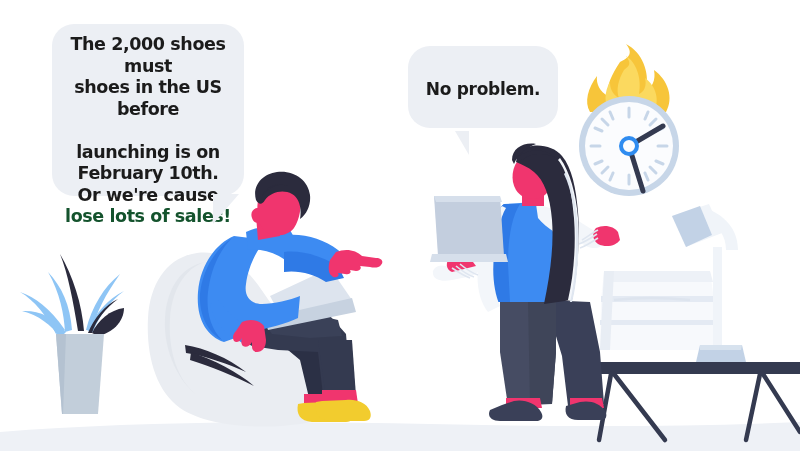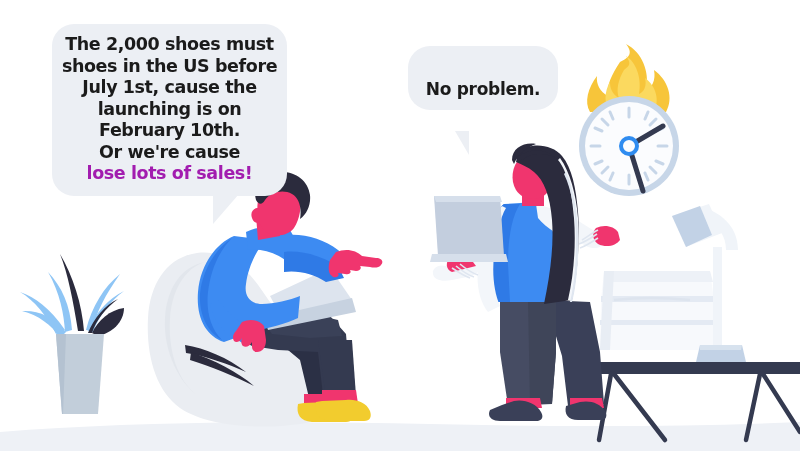--- a/index.html
+++ b/index.html
@@ -1,32 +1,32 @@
 <!DOCTYPE html>
 <html><head>
 <meta charset="utf-8">
 <style>
   html,body{margin:0;padding:0;background:#ffffff;}
   body{width:800px;height:451px;overflow:hidden;font-family:"Liberation Sans",sans-serif;}
   #scene{position:relative;width:800px;height:451px;background:#ffffff;overflow:hidden;}
   #scene svg.layer{position:absolute;left:0;top:0;width:800px;height:451px;}
 
   .bubble{position:absolute;background:#eceff4;border-radius:22px;box-sizing:border-box;}
-  #bubble-main{left:52px;top:24px;width:235px;height:172px;padding:10px 8px 6px 8px;}
-  #bubble-reply{left:408px;top:46px;width:150px;height:64px;}
+  #bubble-main{left:52px;top:24px;width:192px;height:172px;padding:10px 8px 6px 8px;}
+  #bubble-reply{left:408px;top:46px;width:150px;height:82px;}
 
   .bubble-text{
     text-align:center;
     font-family:"DejaVu Sans","Liberation Sans",sans-serif;
     font-weight:bold;
     color:#1b1b1b;
     letter-spacing:-0.4px;
   }
   #bubble-main .bubble-text{font-size:17.5px;line-height:21.5px;}
-  #bubble-main .hl{color:#a21caf;display:block;}
+  #bubble-main .hl{color:#14532d;display:block;}
   #bubble-reply .bubble-text{font-size:17px;line-height:86px;letter-spacing:-0.3px;}
 
   .tail{position:absolute;width:0;height:0;}
   #tail-main{left:213px;top:194px;border-left:26px solid #eceff4;border-bottom:30px solid transparent;}
   #tail-reply{left:441px;top:131px;border-left:14px solid transparent;border-right:14px solid #eceff4;border-bottom:24px solid transparent;}
 </style>
 </head>
 <body>
 
 <div id="scene">
@@ -259,21 +259,21 @@
       <path d="M566 172 C574 190 578 216 578 242 C578 266 576 288 572 302
                L570 302 C574 286 576 264 576 242 C576 216 572 190 564 174 Z" fill="#dfe6f0"></path>
     </g>
 
   </svg>
 
   <div class="bubble" id="bubble-main">
     <div class="bubble-text">
       <span>The 2,000 shoes must</span><br>
       <span>shoes in the US before</span><br>
-      <span>July 1st, cause the</span><br>
+      <br>
       <span>launching is on</span><br>
       <span>February 10th.</span><br>
       <span>Or we're cause</span>
       <span class="hl">lose lots of sales!</span>
     </div>
   </div>
   <div class="tail" id="tail-main"></div>
 
   <div class="bubble" id="bubble-reply">
     <div class="bubble-text">No problem.</div>

